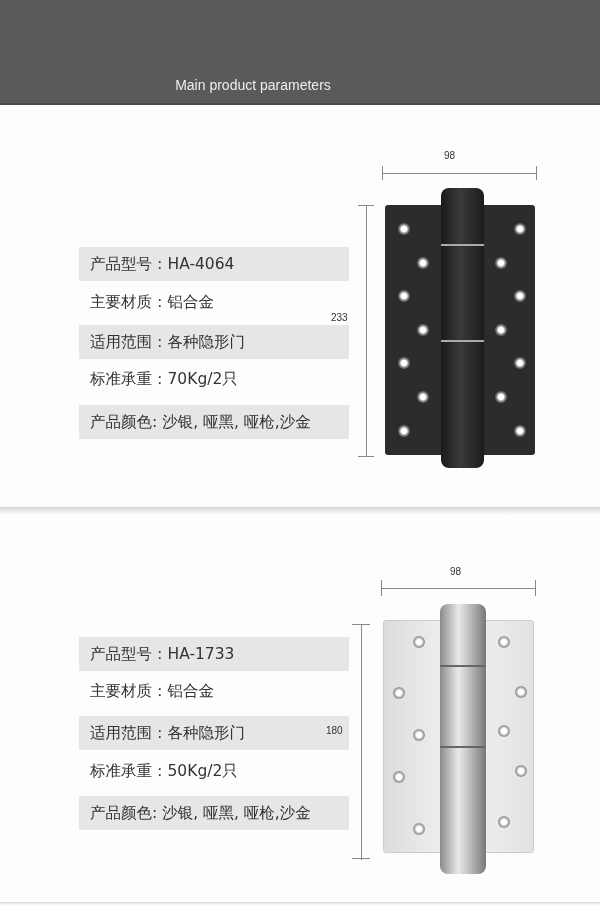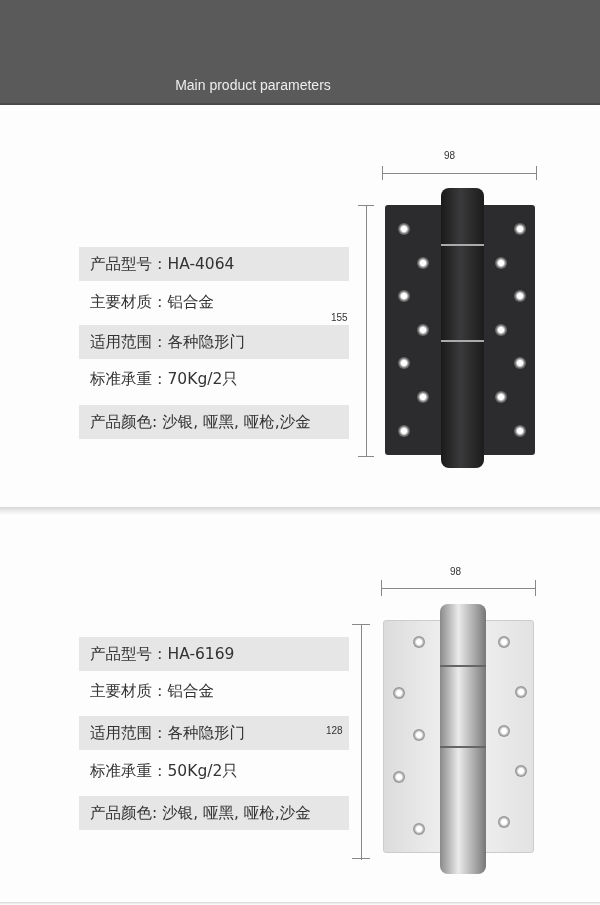--- a/index.html
+++ b/index.html
@@ -29,21 +29,21 @@
   <div class="spec" style="top:285px"><span>主要材质：</span><span>铝合金</span></div>
   <div class="spec shade" style="top:325px"><span>适用范围：</span><span>各种隐形门</span></div>
   <div class="spec" style="top:362px"><span>标准承重：</span><span>70Kg/2只</span></div>
   <div class="spec shade" style="top:405px"><span>产品颜色: </span><span>沙银, 哑黑, 哑枪,沙金</span></div>
 
   <div>
     <div class="dim-label" style="left:444px;top:150px">98</div>
     <div class="hline" style="left:382px;top:173px;width:155px"></div>
     <div class="vline" style="left:382px;top:166px;height:14px"></div>
     <div class="vline" style="left:536px;top:166px;height:14px"></div>
-    <div class="dim-label" style="left:331px;top:312px">155</div>
+    <div class="dim-label" style="left:331px;top:312px">233</div>
     <div class="vline" style="left:366px;top:205px;height:252px"></div>
     <div class="hline" style="left:358px;top:205px;width:16px"></div>
     <div class="hline" style="left:358px;top:456px;width:16px"></div>
 
     <div class="plate" style="left:385px;top:205px;width:150px;height:250px;background:#2c2c2e"></div>
     <div class="barrel" style="left:441px;top:188px;width:43px;height:280px;background:linear-gradient(90deg,#1a1a1a,#3a3a3c 45%,#1c1c1c)"></div>
     <div class="hline" style="left:441px;top:244px;width:43px;background:#aaa;height:2px"></div>
     <div class="hline" style="left:441px;top:340px;width:43px;background:#aaa;height:2px"></div>
     <div class="hole" style="left:398px;top:223px;background:radial-gradient(#fff 30%,#666 60%)"></div>
     <div class="hole" style="left:417px;top:257px;background:radial-gradient(#fff 30%,#666 60%)"></div>
@@ -58,32 +58,32 @@
     <div class="hole" style="left:495px;top:324px;background:radial-gradient(#fff 30%,#666 60%)"></div>
     <div class="hole" style="left:514px;top:357px;background:radial-gradient(#fff 30%,#666 60%)"></div>
     <div class="hole" style="left:495px;top:391px;background:radial-gradient(#fff 30%,#666 60%)"></div>
     <div class="hole" style="left:514px;top:425px;background:radial-gradient(#fff 30%,#666 60%)"></div>
   </div>
 </div>
 
 <div class="divider" style="top:507px"></div>
 
 <div>
-  <div class="spec shade" style="top:637px"><span>产品型号：</span><span>HA-6169</span></div>
+  <div class="spec shade" style="top:637px"><span>产品型号：</span><span>HA-1733</span></div>
   <div class="spec" style="top:674px"><span>主要材质：</span><span>铝合金</span></div>
   <div class="spec shade" style="top:716px"><span>适用范围：</span><span>各种隐形门</span></div>
   <div class="spec" style="top:754px"><span>标准承重：</span><span>50Kg/2只</span></div>
   <div class="spec shade" style="top:796px"><span>产品颜色: </span><span>沙银, 哑黑, 哑枪,沙金</span></div>
 
   <div>
     <div class="dim-label" style="left:450px;top:566px">98</div>
     <div class="hline" style="left:381px;top:588px;width:155px"></div>
     <div class="vline" style="left:381px;top:580px;height:16px"></div>
     <div class="vline" style="left:535px;top:580px;height:16px"></div>
-    <div class="dim-label" style="left:326px;top:725px">128</div>
+    <div class="dim-label" style="left:326px;top:725px">180</div>
     <div class="vline" style="left:361px;top:624px;height:236px"></div>
     <div class="hline" style="left:352px;top:624px;width:18px"></div>
     <div class="hline" style="left:352px;top:858px;width:18px"></div>
 
     <div class="plate" style="left:383px;top:620px;width:151px;height:233px;background:linear-gradient(90deg,#dcdcdc,#f3f3f3 50%,#e2e2e2);border:1px solid #ccc"></div>
     <div class="barrel" style="left:440px;top:604px;width:46px;height:270px;background:linear-gradient(90deg,#8a8a8a,#eaeaea 40%,#a0a0a0 80%,#777)"></div>
     <div class="hline" style="left:440px;top:665px;width:46px;background:#666;height:2px"></div>
     <div class="hline" style="left:440px;top:746px;width:46px;background:#666;height:2px"></div>
     <div class="hole" style="left:413px;top:636px;background:radial-gradient(#fff 30%,#999 60%)"></div>
     <div class="hole" style="left:393px;top:687px;background:radial-gradient(#fff 30%,#999 60%)"></div>

